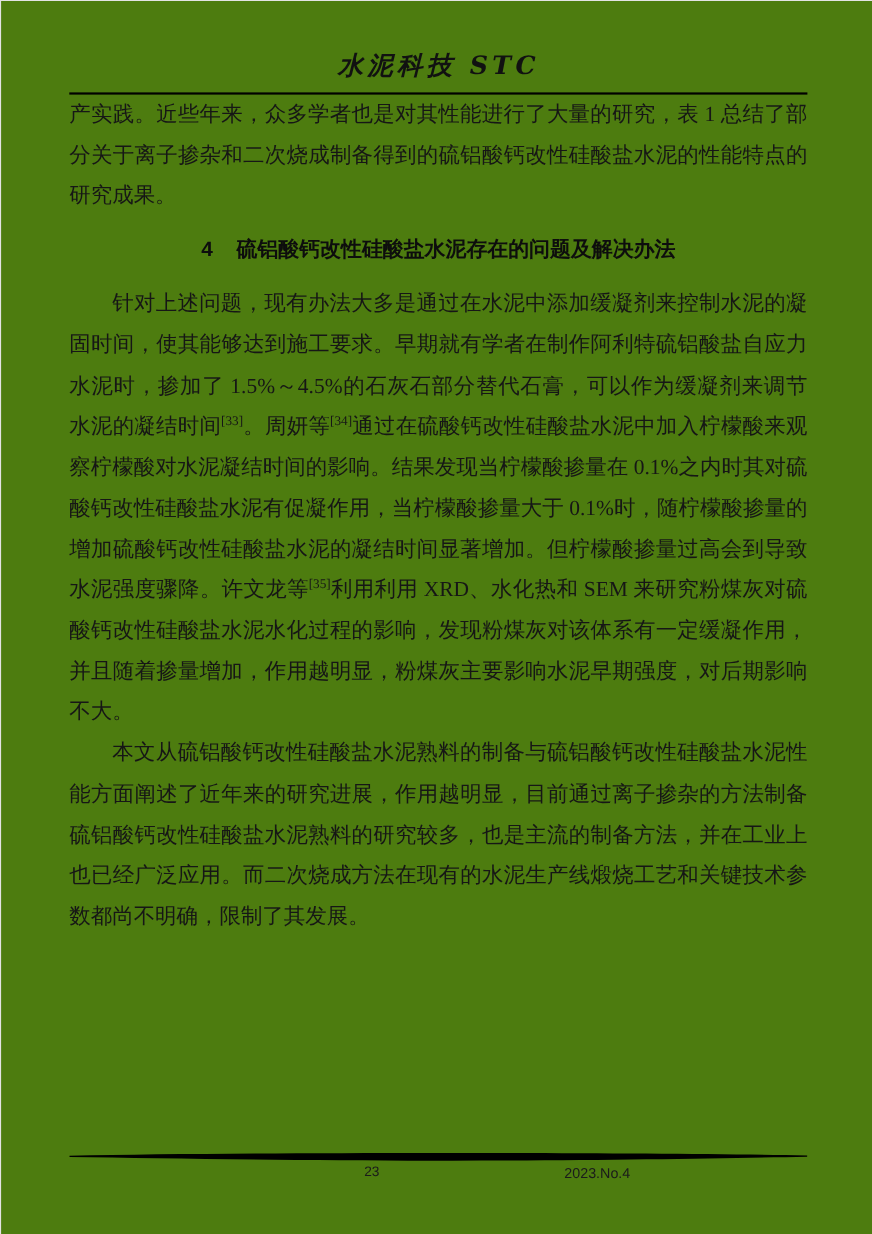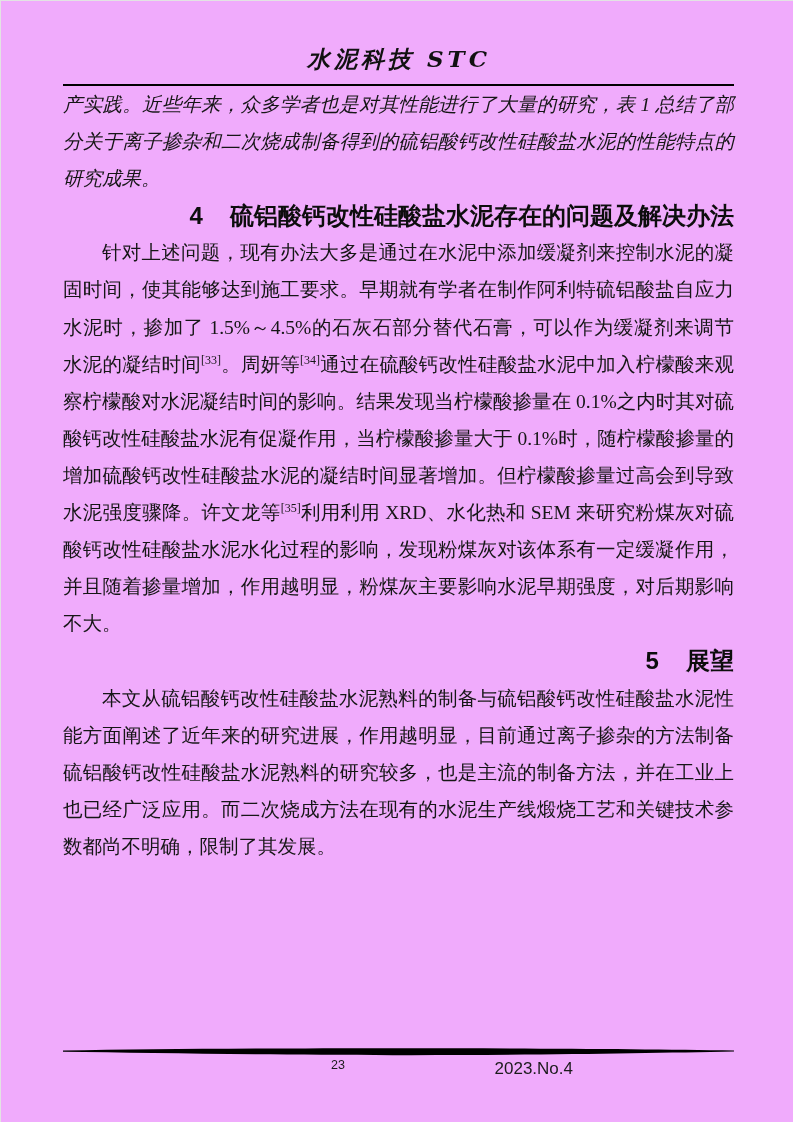--- a/index.html
+++ b/index.html
@@ -1,20 +1,20 @@
 <!DOCTYPE html>
 <html><head>
 <meta charset="utf-8">
 <style>
   html, body { margin: 0; padding: 0; background: #ffffff; }
   .page {
     position: relative;
     width: 793px;
     height: 1122px;
-    background: #f0abfc;
+    background: #4d7c0f;
     overflow: hidden;
     box-shadow: inset 1px 1px 0 #e3e3e3;
     color: #161616;
     font-family: "Liberation Serif", "DejaVu Serif", serif;
   }
   .header {
     position: absolute;
     top: 44px;
     left: 64px;
     width: 670px;
@@ -40,41 +40,41 @@
     position: absolute;
     top: 86px;
     left: 63px;
     width: 671px;
     font-size: 19.5px;
     line-height: 37.1px;
     text-align: justify;
     text-justify: inter-ideograph;
   }
   .para { margin: 0; text-indent: 2em; }
-  .para.no-indent { text-indent: 0; font-style: italic; }
+  .para.no-indent { text-indent: 0; }
   .para sup {
     font-size: 12px;
     line-height: 0;
     vertical-align: super;
     letter-spacing: 0;
   }
   .para sub {
     font-size: 12px;
     line-height: 0;
     vertical-align: sub;
     letter-spacing: 0;
   }
   .section-heading {
-    margin: 0;
+    margin: 12px;
     font-family: "Liberation Sans", "DejaVu Sans", sans-serif;
     font-weight: bold;
-    font-size: 24px;
+    font-size: 19px;
     line-height: 37.1px;
     color: #0d0d0d;
-    text-align: right;
+    text-align: center;
   }
   .sec-num { margin-right: 0.85em; }
   .footer-bar {
     position: absolute;
     top: 1046px;
     left: 63px;
     width: 671px;
     height: 12px;
     display: block;
   }
@@ -91,21 +91,21 @@
     position: absolute;
     left: 0;
     right: 0;
     text-align: center;
     font-size: 12.5px;
   }
   .issue-label {
     position: absolute;
     right: 103px;
     top: 1px;
-    font-size: 17px;
+    font-size: 13px;
   }
 </style>
 </head>
 <body>
 
 <div class="page">
 
   <div class="header">
     <div class="journal-title">水泥科技 STC</div>
   </div>
@@ -118,24 +118,20 @@
 
     <h2 class="section-heading">
       <span class="sec-num">4</span>
       <span class="sec-title">硫铝酸钙改性硅酸盐水泥存在的问题及解决办法</span>
     </h2>
 
 
     <p class="para"><span>针对上述问题，现有办法大多是通过在水泥中添加缓凝剂来控制水泥的凝固时间，使其能够达到施工要求。早期就有学者在制作阿利特硫铝酸盐自应力水泥时，掺加了 1.5%～4.5%的石灰石部分替代石膏，可以作为缓凝剂来调节水泥的凝结时间</span><sup>[33]</sup><span>。周妍等</span><sup>[34]</sup><span>通过在硫酸钙改性硅酸盐水泥中加入柠檬酸来观察柠檬酸对水泥凝结时间的影响。结果发现当柠檬酸掺量在 0.1%之内时其对硫酸钙改性硅酸盐水泥有促凝作用，当柠檬酸掺量大于 0.1%时，随柠檬酸掺量的增加硫酸钙改性硅酸盐水泥的凝结时间显著增加。但柠檬酸掺量过高会到导致水泥强度骤降。许文龙等</span><sup>[35]</sup><span>利用利用 XRD、水化热和 SEM 来研究粉煤灰对硫酸钙改性硅酸盐水泥水化过程的影响，发现粉煤灰对该体系有一定缓凝作用，并且随着掺量增加，作用越明显，粉煤灰主要影响水泥早期强度，对后期影响不大。</span></p>
 
 
-    <h2 class="section-heading">
-      <span class="sec-num">5</span>
-      <span class="sec-title">展望</span>
-    </h2>
 
     <p class="para"><span>本文从硫铝酸钙改性硅酸盐水泥熟料的制备与硫铝酸钙改性硅酸盐水泥性能方面阐述了近年来的研究进展，作用越明显，目前通过离子掺杂的方法制备硫铝酸钙改性硅酸盐水泥熟料的研究较多，也是主流的制备方法，并在工业上也已经广泛应用。而二次烧成方法在现有的水泥生产线煅烧工艺和关键技术参数都尚不明确，限制了其发展。</span></p>
 
   </div>
 
   <svg class="footer-bar" viewBox="0 0 671 12" preserveAspectRatio="none" aria-hidden="true">
     <path d="M0,4.6 C90,3.0 200,2.2 335,2.2 C470,2.2 585,3.0 671,4.4
              L671,5.6 C585,7.2 470,9.4 330,9.2 C200,9.0 90,7.0 0,5.8 Z" fill="#000000"></path>
   </svg>
 

